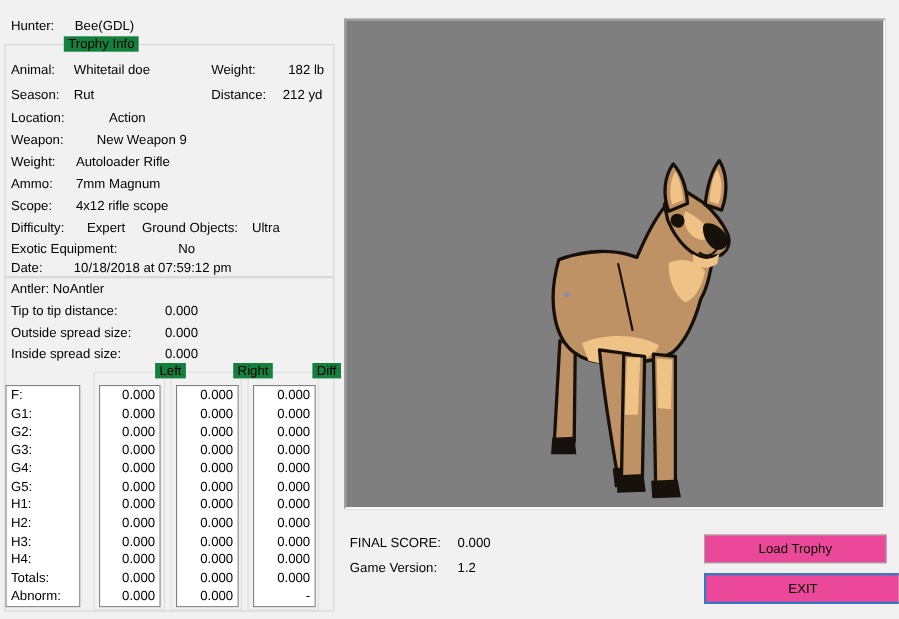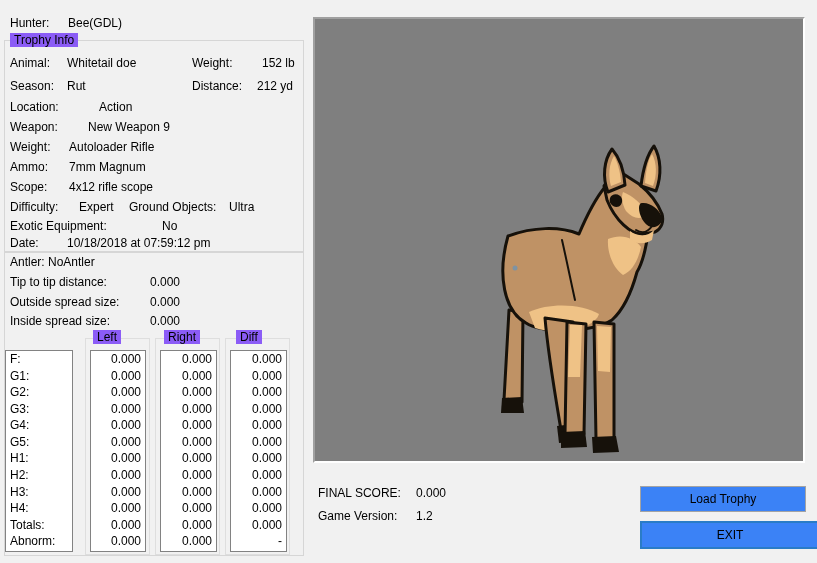--- a/index.html
+++ b/index.html
@@ -3,58 +3,58 @@
 <meta charset="utf-8">
 <style>
   html,body { margin:0; padding:0; }
   body {
     width:817px; height:563px; position:relative; overflow:hidden;
     background:#f1f1f1; color:#000;
     font-family:"Liberation Sans", sans-serif; font-size:12px;
   }
   .t { position:absolute; white-space:nowrap; line-height:14px; }
   .gb { position:absolute; border:1px solid #d6d6d6; box-sizing:border-box; }
-  .gb-legend { position:absolute; background:#8b5cf6; padding:0 4px; line-height:14px; white-space:nowrap; }
+  .gb-legend { position:absolute; background:#15803d; padding:0 4px; line-height:14px; white-space:nowrap;margin-left:48px; }
   .colframe { position:absolute; border:1px solid #dedede; box-sizing:border-box; }
   .lb { position:absolute; background:#fff; border:1px solid #828282; box-sizing:border-box; overflow:hidden; }
   .cell { height:16.58px; line-height:16.58px; padding:0 4px; overflow:hidden; }
   .cell.num { text-align:right; }
   .viewport {
     position:absolute; left:313px; top:17px; width:492px; height:446px;
     box-sizing:border-box; background:#7f7f7f; overflow:hidden;
     border-style:solid; border-width:2px;
     border-color:#a0a0a0 #ffffff #ffffff #a0a0a0;
   }
   .deer { position:absolute; left:180px; top:123px; }
   .deer path { stroke-linejoin:round; stroke-linecap:round; }
   .outline { stroke:#16110a; stroke-width:3; }
   .nostroke { stroke:none; }
   .thinline { stroke:#16110a; stroke-width:2; fill:none; }
   .btn {
-    position:absolute; box-sizing:border-box; background:#3b82f6;
+    position:absolute; box-sizing:border-box; background:#ec4899;
     border:1px solid #a3a3a3; text-align:center;
     font-family:"Liberation Sans", sans-serif; font-size:12px;
     display:flex; align-items:center; justify-content:center;
     cursor:default; user-select:none;
   }
   .btn.focused { border:2px solid #2a7cc7; }
 </style>
 </head>
 <body>
 
 <span class="t" style="left:10px;top:16px">Hunter:</span>
 <span class="t" style="left:68px;top:16px">Bee(GDL)</span>
 
 <div class="gb" style="left:4px;top:40px;width:300px;height:212px"></div>
 <span class="gb-legend" style="left:10px;top:33px">Trophy Info</span>
 
 <span class="t" style="left:10px;top:56px">Animal:</span>
 <span class="t" style="left:67px;top:56px">Whitetail doe</span>
 <span class="t" style="left:192px;top:56px">Weight:</span>
-<span class="t" style="left:262px;top:56px">152 lb</span>
+<span class="t" style="left:262px;top:56px">182 lb</span>
 
 <span class="t" style="left:10px;top:79px">Season:</span>
 <span class="t" style="left:67px;top:79px">Rut</span>
 <span class="t" style="left:192px;top:79px">Distance:</span>
 <span class="t" style="left:257px;top:79px">212 yd</span>
 
 <span class="t" style="left:10px;top:100px">Location:</span>
 <span class="t" style="left:99px;top:100px">Action</span>
 
 <span class="t" style="left:10px;top:120px">Weapon:</span>

